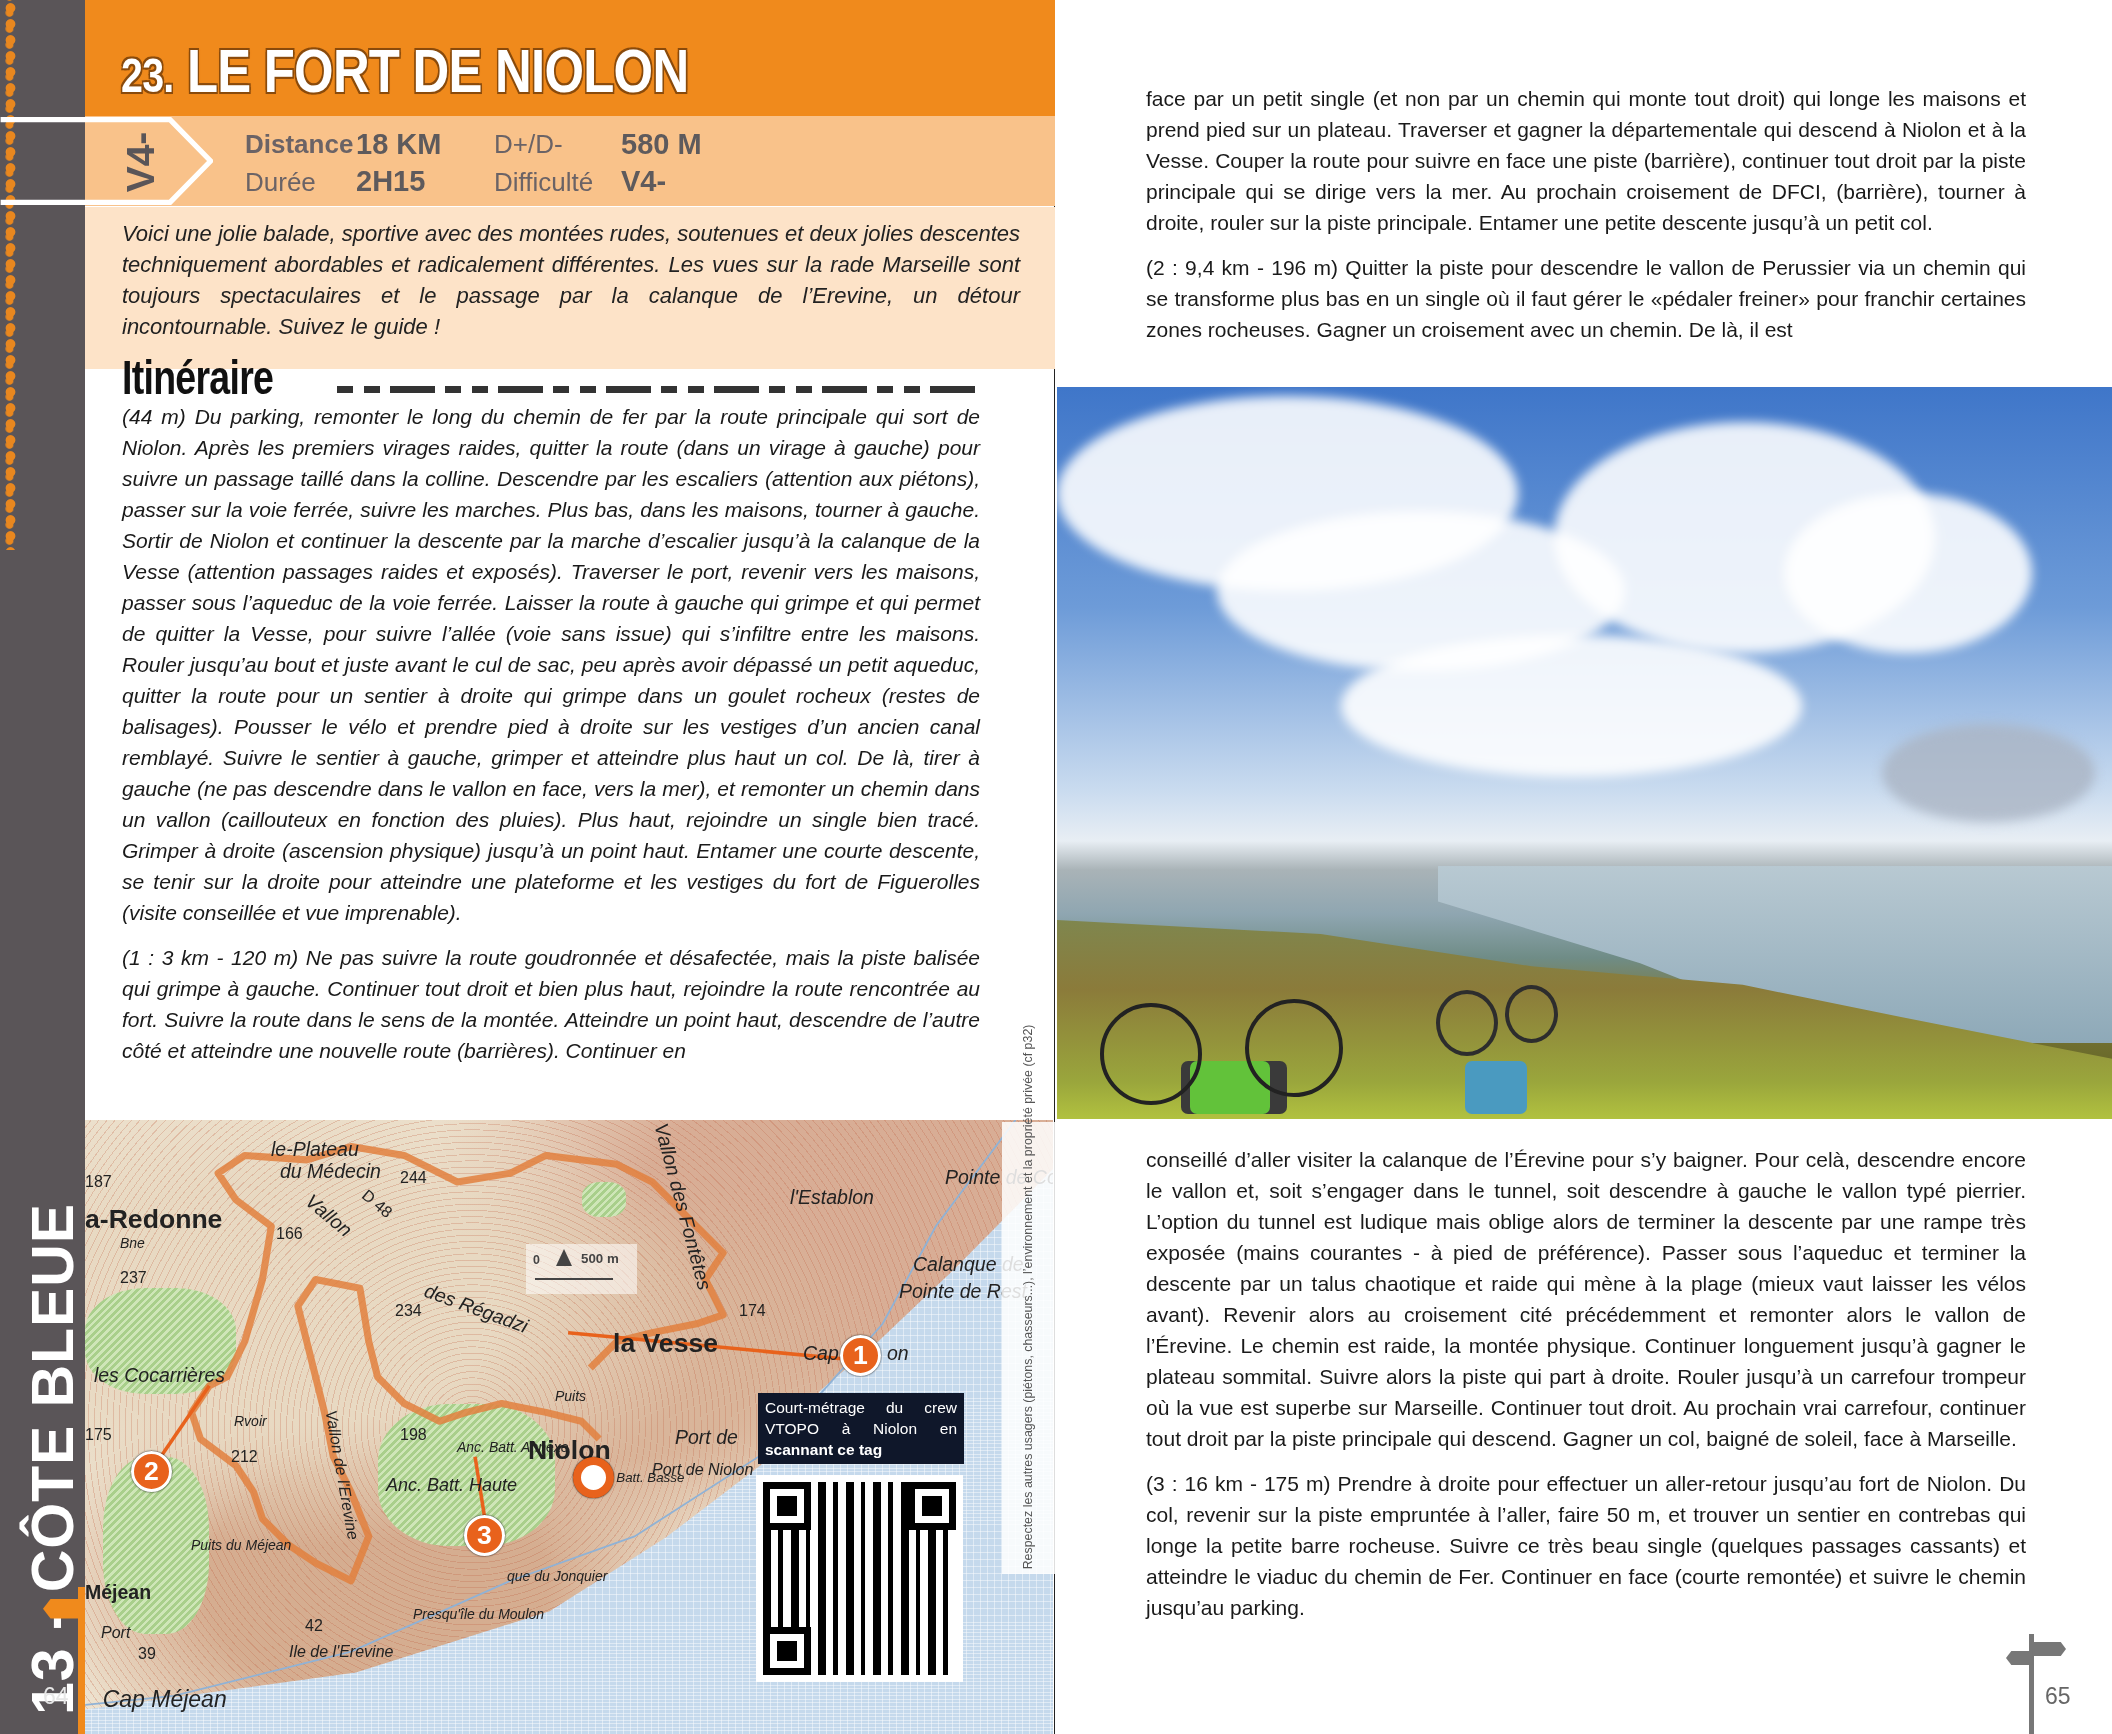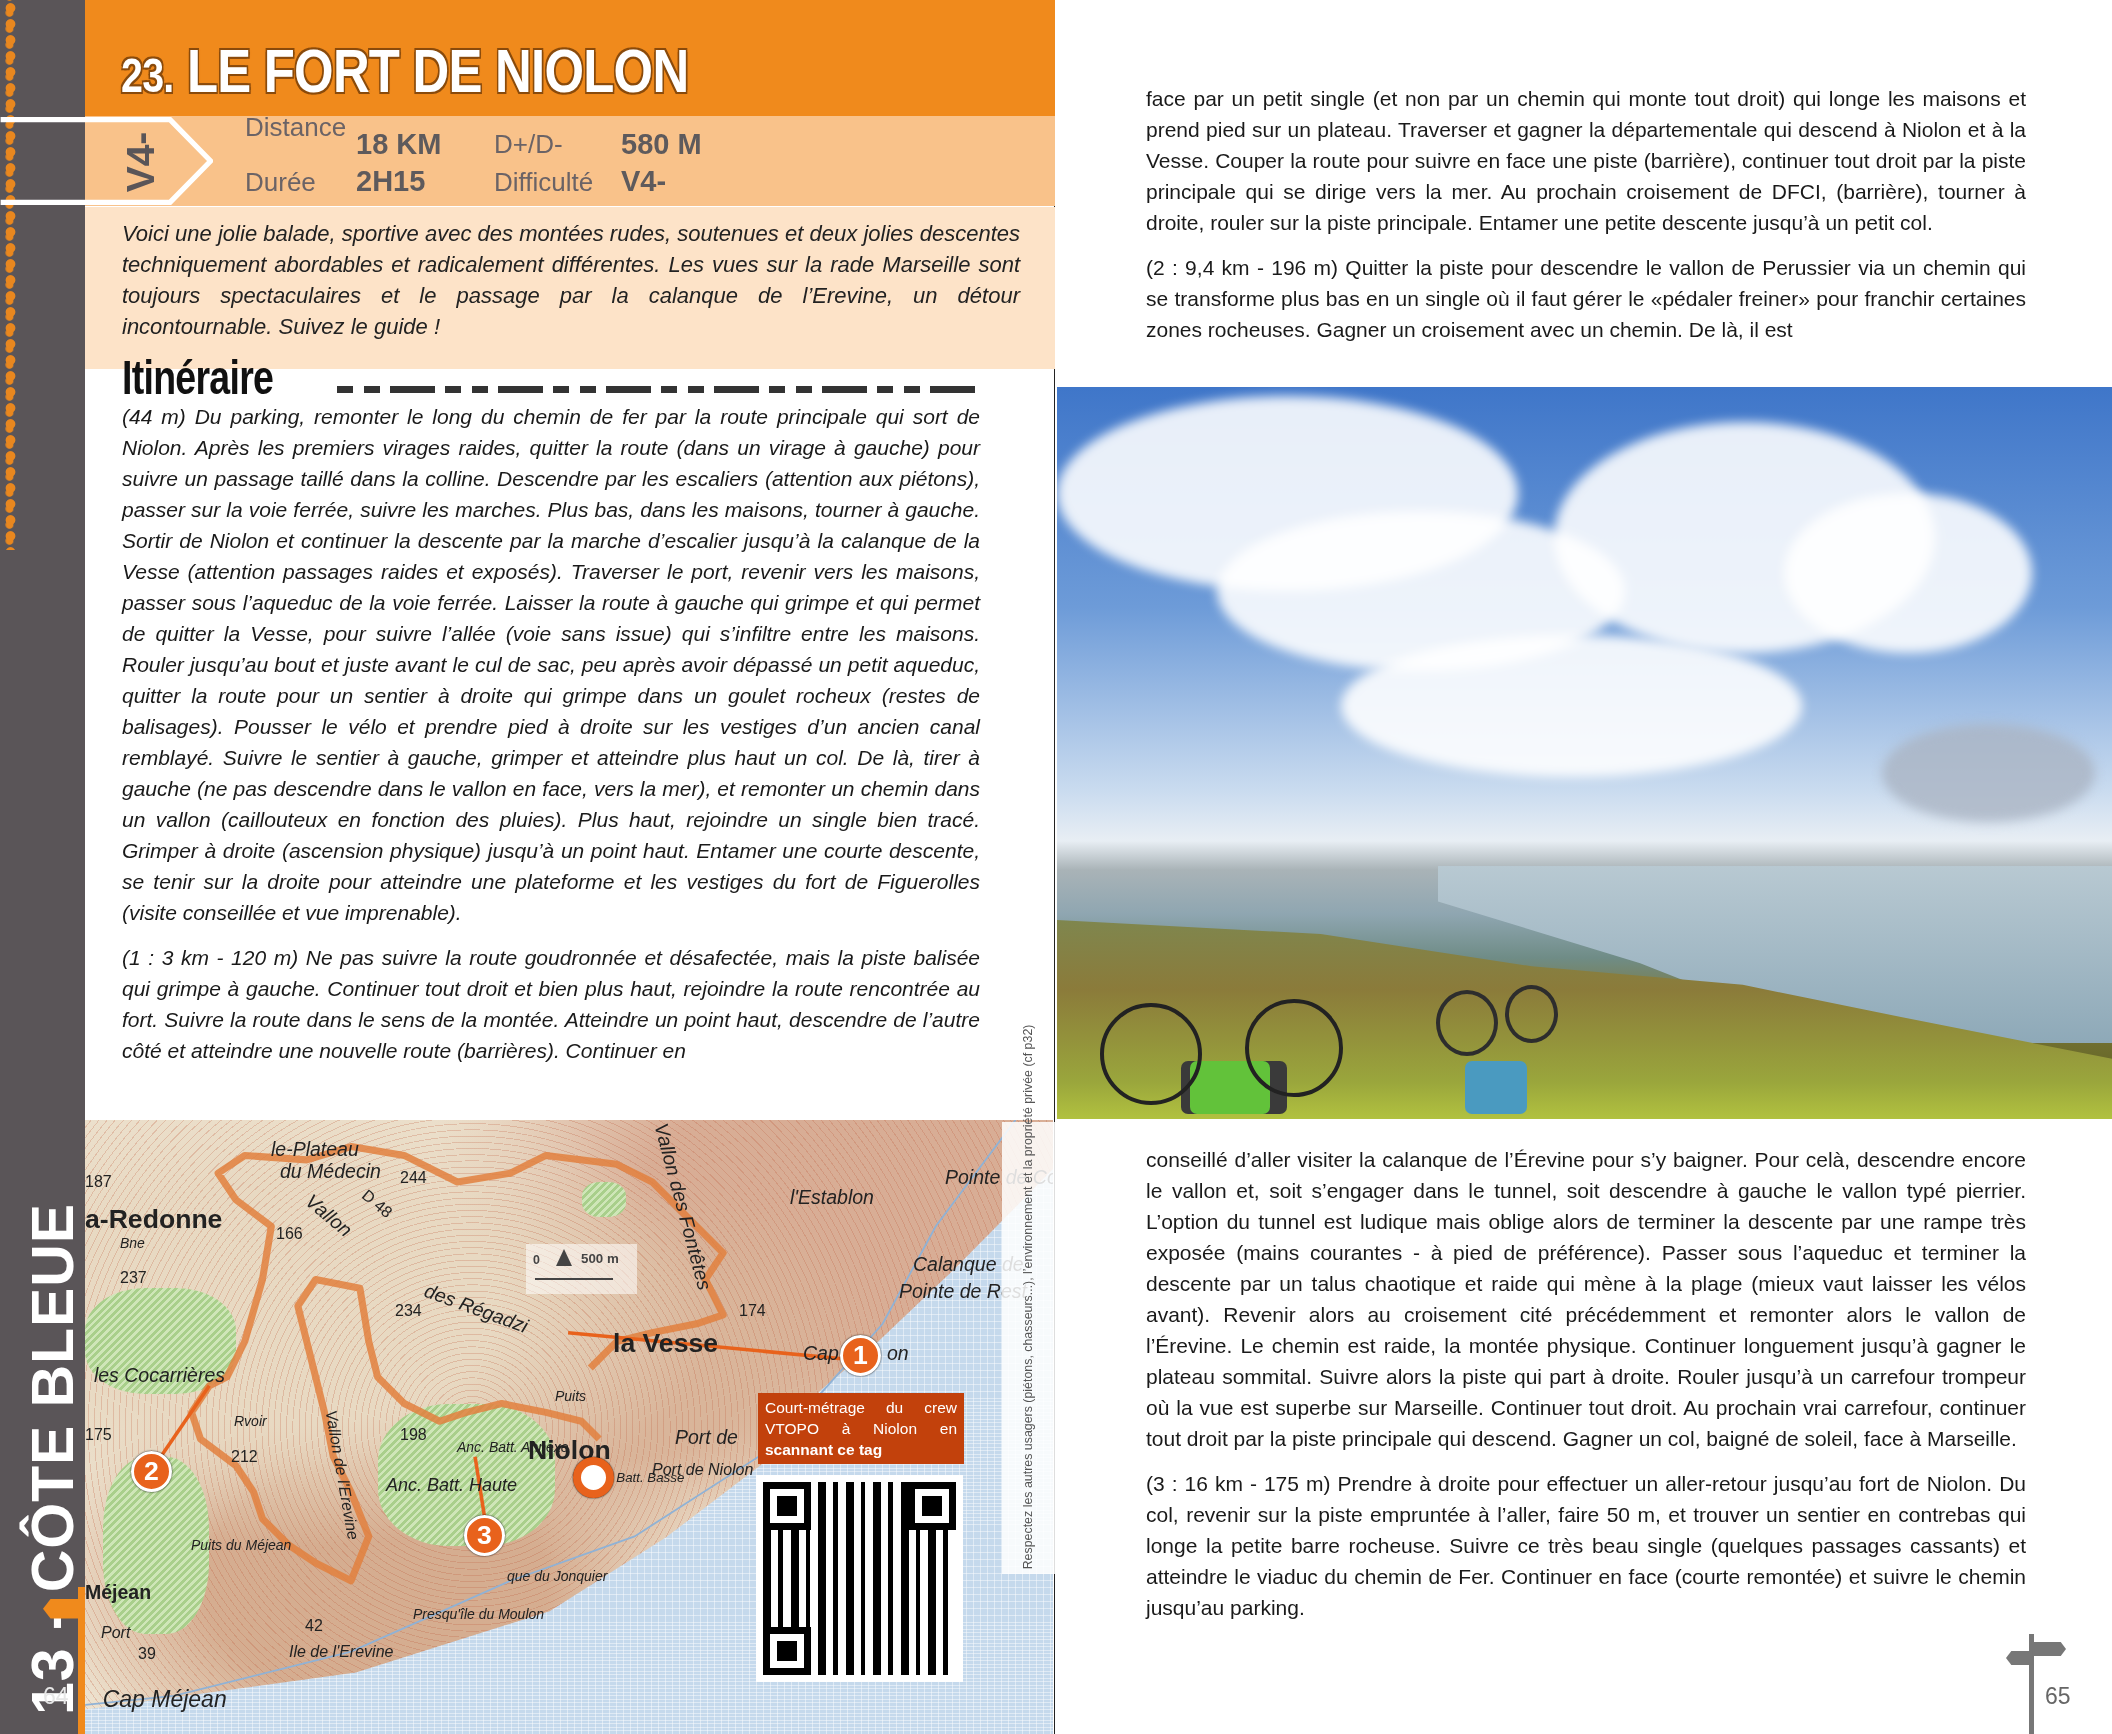--- a/index.html
+++ b/index.html
@@ -69,21 +69,21 @@
   .map-label.num { font-style: normal; font-size: 16px; }
   .waypoint { position: absolute; width: 41px; height: 41px; border-radius: 50%; background: #e8621c; border: 3.5px solid #fff;
     color: #fff; font-weight: 700; font-size: 26.6px; display: flex; align-items: center; justify-content: center; box-shadow: 0 0 1.8px #000; }
   .waypoint.start { background: #fff; border: 8.9px solid #e8621c; }
   .scale-box { position: absolute; left: 441px; top: 124px; width: 111px; height: 50px; background: rgba(255,255,255,.55); }
   .scale-box .txt { position: absolute; left: 55px; top: 7px; font-size: 13.3px; font-weight: 700; color: #444; }
   .scale-box .north { position: absolute; left: 30px; top: 5.3px; width: 0; height: 0; border-left: 8.9px solid transparent; border-right: 8.9px solid transparent; border-bottom: 17.7px solid #444; }
   .scale-box .bar { position: absolute; left: 8.9px; top: 34px; width: 78px; height: 1.8px; background: #444; }
   .scale-box .zero { position: absolute; left: 7px; top: 8.9px; font-size: 12.4px; color: #444; font-weight: 700; }
 
-  .qr-caption { position: absolute; left: 758px; top: 1393px; width: 206px; height: 71px; background: #c2410c; color: #fff;
+  .qr-caption { position: absolute; left: 758px; top: 1393px; width: 206px; height: 71px; background: #0f172a; color: #fff;
     padding: 3.5px 7px; font-size: 15.5px; line-height: 21px; text-align: justify; }
   .qr-caption b { font-weight: 700; }
   .qr { position: absolute; left: 756px; top: 1475px; width: 207px; height: 207px; background: #fff; padding: 7px; }
   .qr-inner { width: 100%; height: 100%; position: relative;
     background:
       repeating-linear-gradient(90deg, #000 0 8px, transparent 8px 15px, #000 15px 19.5px, transparent 19.5px 27.5px),
       repeating-linear-gradient(0deg, transparent 0 6.2px, #fff 6.2px 11.5px, transparent 11.5px 17.7px);
     background-blend-mode: normal; }
   .qr-finder { position: absolute; width: 48px; height: 48px; border: 7px solid #000; background: #fff; }
   .qr-finder::after { content: ""; position: absolute; left: 7px; top: 7px; width: 19.5px; height: 19.5px; background: #000; }
@@ -129,21 +129,21 @@
 <div class="stats-band"></div>
 <div class="grade-badge">
   <svg width="213" height="90" viewBox="0 0 240 102">
     <polyline points="0,4 192,4 238,51 192,98 0,98" fill="none" stroke="#ffffff" stroke-width="6"></polyline>
   </svg>
 </div>
 <div class="grade-text">
     <span>V4-</span>
   </div>
 
-<div class="stat-label" style="left:245px; top:112px;">Distance</div>
+<div class="stat-label" style="left:245px; top:129px;font-weight:bold;">Distance</div>
 <div class="stat-value" style="left:356px; top:128px;">18 KM</div>
 <div class="stat-label" style="left:245px; top:167px;">Durée</div>
 <div class="stat-value" style="left:356px; top:165px;">2H15</div>
 <div class="stat-label" style="left:494px; top:129px;">D+/D-</div>
 <div class="stat-value" style="left:621px; top:128px;">580 M</div>
 <div class="stat-label" style="left:494px; top:167px;">Difficulté</div>
 <div class="stat-value" style="left:621px; top:165px;">V4-</div>
 
 <div class="intro">
   <p>Voici une jolie balade, sportive avec des montées rudes, soutenues et deux jolies descentes techniquement abordables et radicalement différentes. Les vues sur la rade Marseille sont toujours spectaculaires et le passage par la calanque de l’Erevine, un détour incontournable. Suivez le guide !</p>

